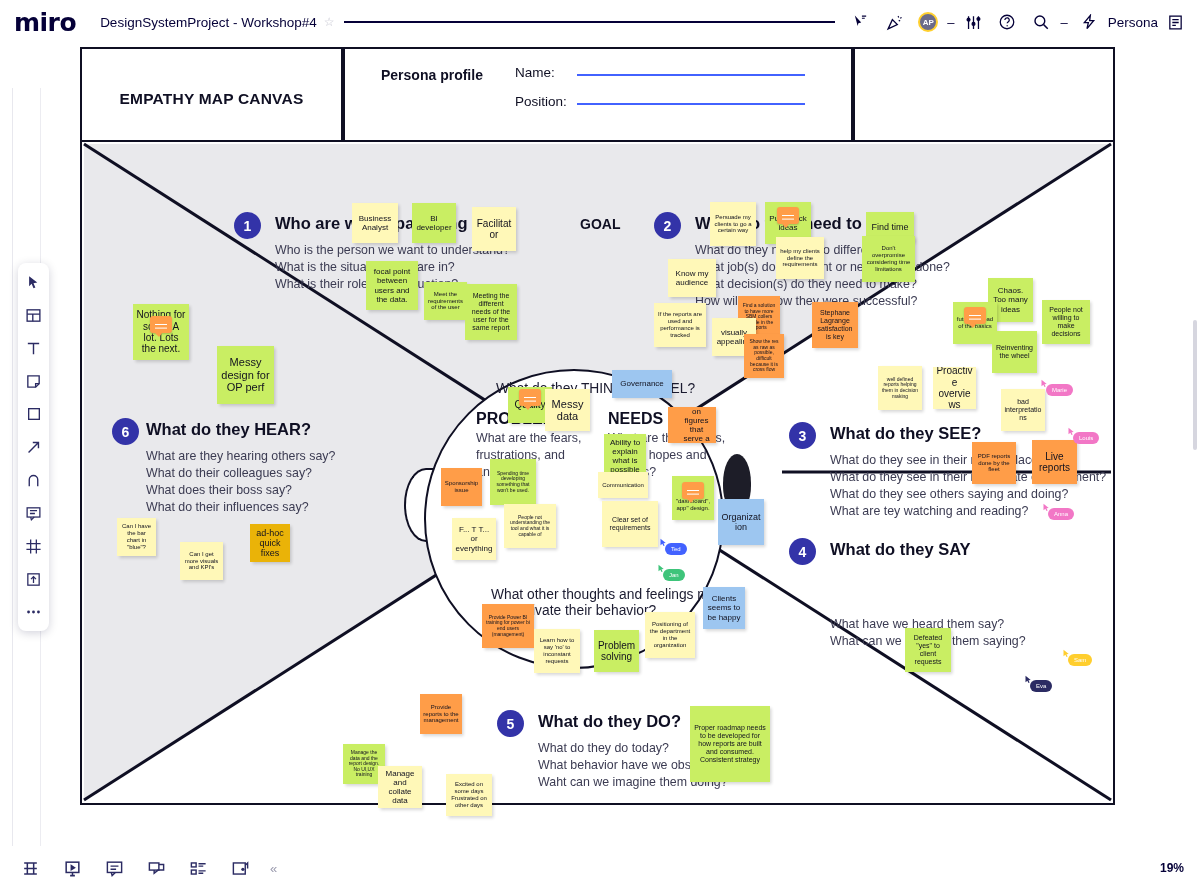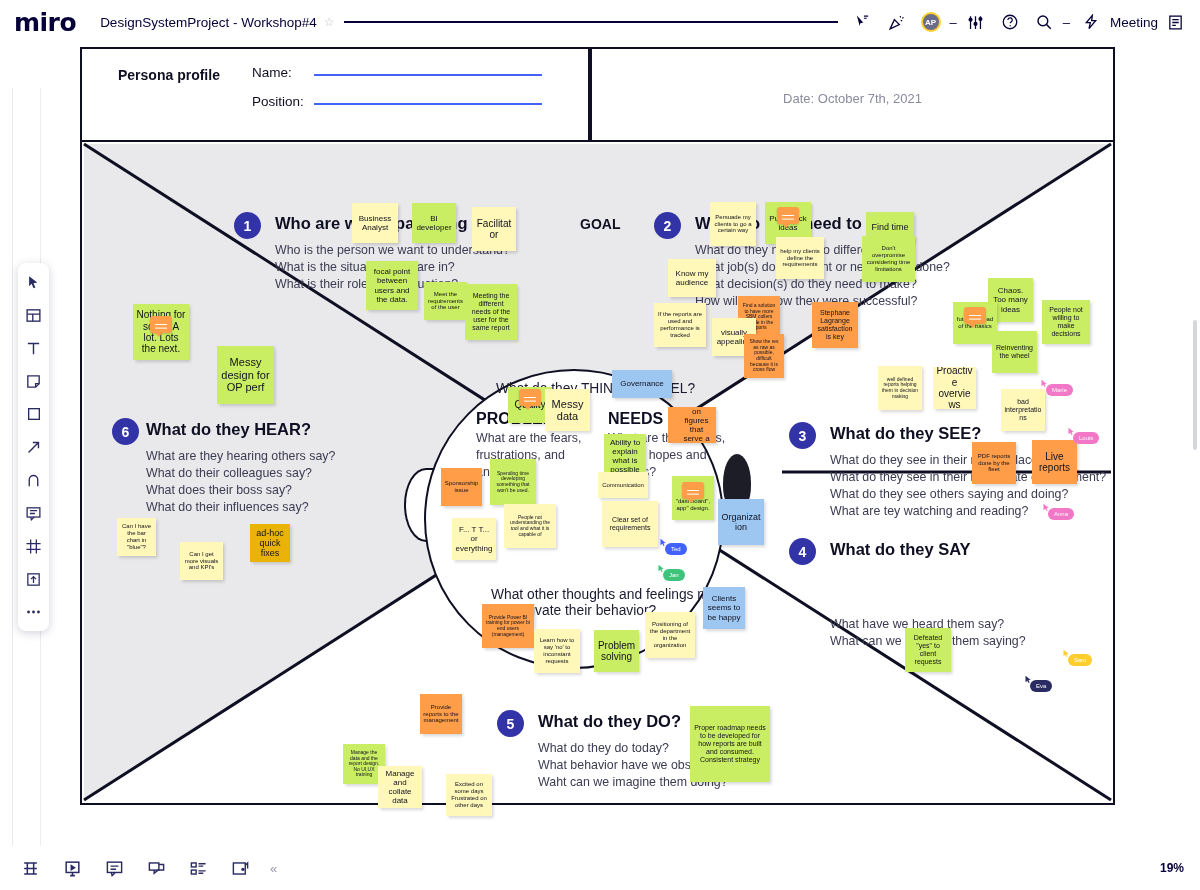--- a/index.html
+++ b/index.html
@@ -160,21 +160,21 @@
         <path d="M15.5 15.5L21 21"></path>
       </svg>
   </div>
   <span class="tb-dash">–</span>
   <div id="meeting-wrap">
     <div class="tb-ico">
       <svg width="16" height="16" viewBox="0 0 24 24" fill="none" stroke="#050038" stroke-width="2">
           <path d="M14 2L5 13h6l-2 9 10-12h-6z"></path>
         </svg>
     </div>
-    <span id="meeting-label">Meeting</span>
+    <span id="meeting-label">Persona</span>
   </div>
   <div class="tb-ico" style="margin-right:12px">
     <svg width="17" height="17" viewBox="0 0 24 24" fill="none" stroke="#050038" stroke-width="1.8">
         <rect x="4" y="3" width="16" height="18"></rect>
         <path d="M7.5 8h9M7.5 12h9M7.5 16h5"></path>
       </svg>
   </div>
 </div>
 
 <div id="left-rail">
@@ -240,33 +240,33 @@
         <circle cx="19" cy="4" r="2" fill="#2b2b63"></circle>
       </svg>
     </div>
 </div>
 
 <div id="canvas">
   <div id="page-edge-l"></div>
   <div id="page-edge-l2"></div>
 
   <div id="hdr">
+    <div id="hdr-a">
+      <div id="hdr-a-t">EMPATHY MAP CANVAS</div>
+    </div>
     <div id="hdr-b">
       <div id="persona-title">Persona profile</div>
       <div class="fld" style="left:170px; top:45px;">
         <span class="fld-lbl">Position:</span>
         <span class="fld-line"></span>
       </div>
       <div class="fld" style="left:170px; top:16px;">
         <span class="fld-lbl">Name:</span>
         <span class="fld-line"></span>
       </div>
-    </div>
-    <div id="hdr-c">
-      <div id="date-txt">Date: October 7th, 2021</div>
     </div>
   </div>
 
   <div id="map">
     <svg id="gray-tri" viewBox="0 0 1031 661" preserveAspectRatio="none">
       <polygon points="2,2 1029,2 518,330" fill="#e9e9ec"></polygon>
       <polygon points="2,2 518,330 2,658" fill="#e9e9ec"></polygon>
       <line x1="2" y1="2" x2="1029" y2="658" stroke="#0f0f23" stroke-width="3"></line>
       <line x1="1029" y1="2" x2="2" y2="658" stroke="#0f0f23" stroke-width="3"></line>
       <line x1="700" y1="330" x2="1029" y2="330" stroke="#0f0f23" stroke-width="3"></line>

